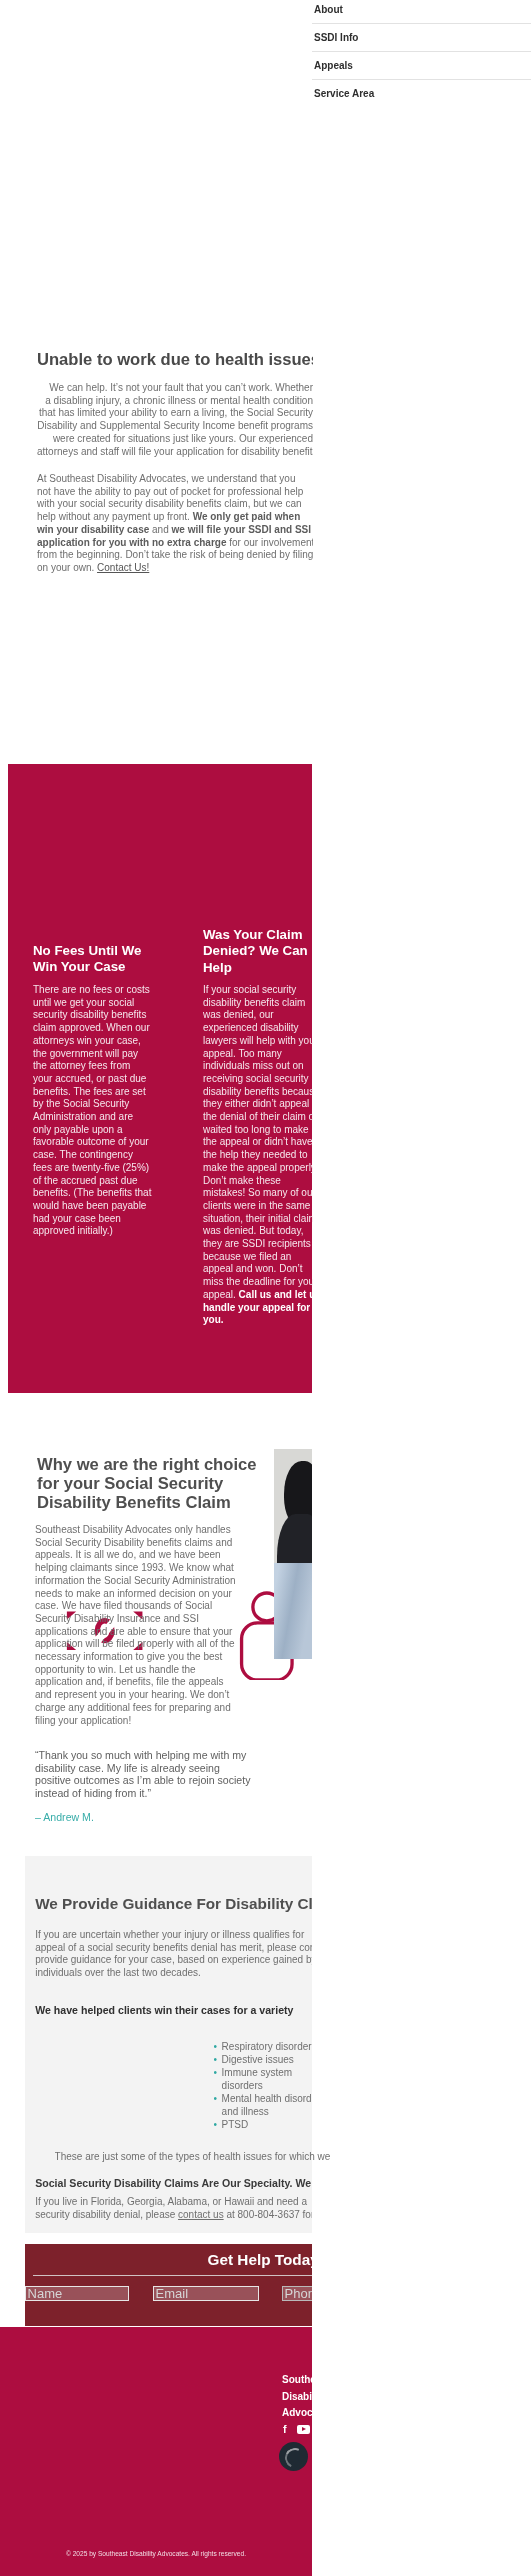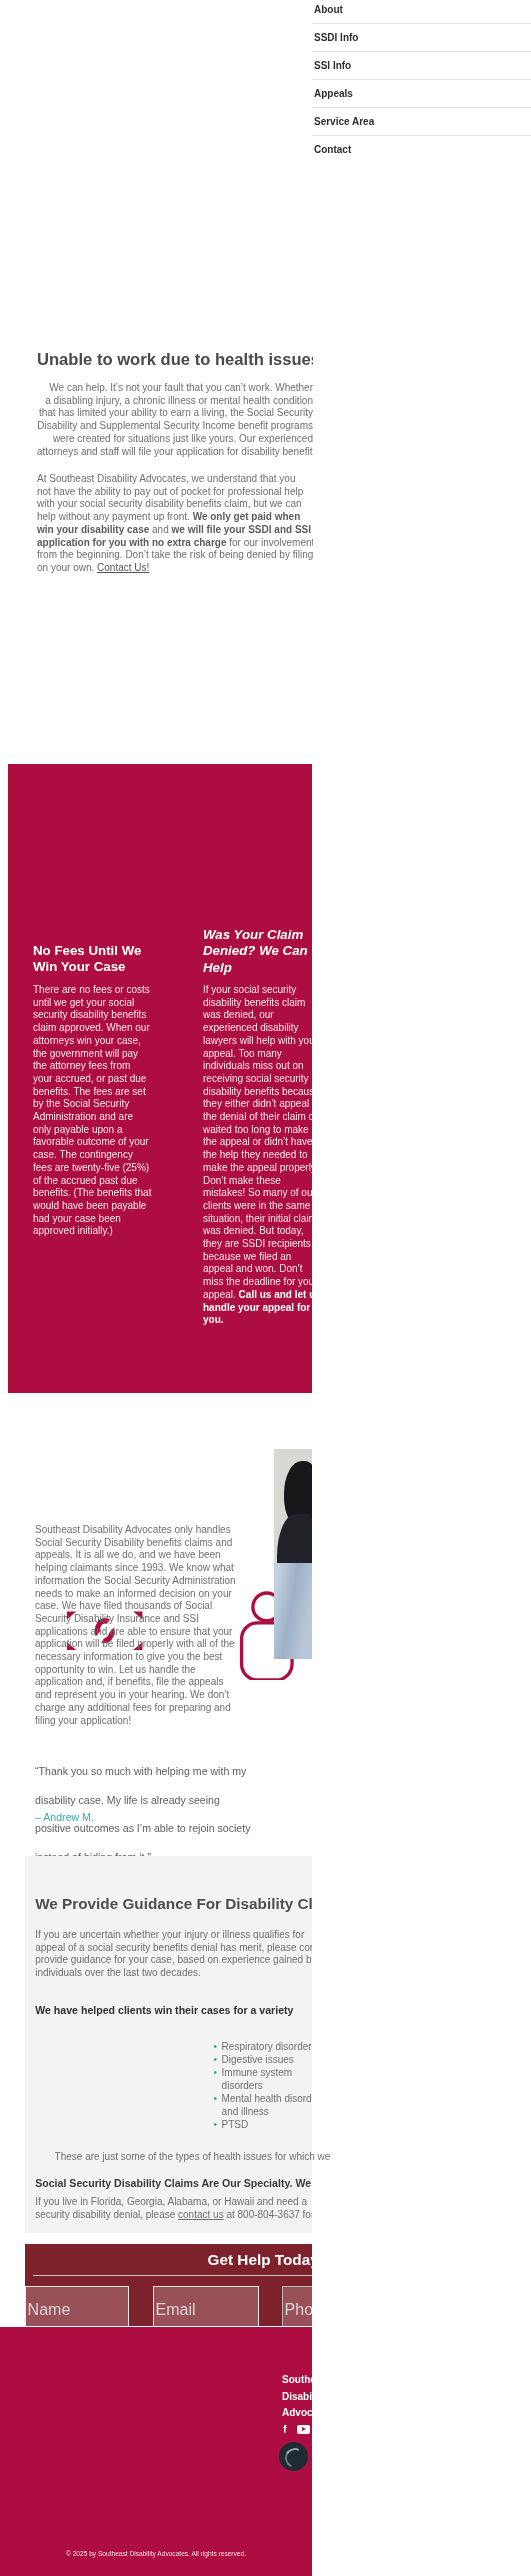--- a/index.html
+++ b/index.html
@@ -19,29 +19,29 @@
   #hero-p1{left:37px;top:382px;width:276px;height:80px;text-align:right;}
   #hero-p2{left:37px;top:473px;width:276px;height:105px;}
   .bodytext b{color:#5c5c5c;}
   a.inline-link{color:#555;font-weight:normal;text-decoration:underline;cursor:pointer;}
   
   #benefits{left:8px;top:764px;width:304px;height:629px;background:#AD0D40;}
   .ben-h .line{font-size:13.3px;font-weight:bold;color:#ffffff;line-height:16.3px;}
   .ben-b .line{font-size:10px;line-height:12.7px;color:#F6E7ED;}
   .ben-b b{color:#ffffff;}
   #ben-h-left{left:25px;top:179px;width:136px;}
-  #ben-h-right{left:195px;top:163px;width:110px;font-style:italic;}
+  #ben-h-right{left:195px;top:163px;width:110px;}
   #ben-b-left{left:25px;top:220px;width:133px;}
   #ben-b-right{left:195px;top:220px;width:110px;}
   
   #choice-heading{left:37px;top:1455px;width:276px;}
   #choice-heading .line{font-size:16.6px;font-weight:bold;color:#4f4f4f;line-height:19px;}
   #choice-body{left:35px;top:1524px;width:277px;}
   #choice-quote{left:35px;top:1749px;width:277px;}
-  #choice-quote .line{font-size:10.6px;color:#5f5f5f;margin-top:16px;}
+  #choice-quote .line{font-size:10.6px;color:#5f5f5f;}
   #choice-attr{left:35px;top:1811px;font-size:10.6px;color:#38ADA9;}
   #portrait{left:274px;top:1449px;width:38px;height:210px;background:#d8d8d5;overflow:hidden;}
   #portrait .hair{position:absolute;right:-6.6px;top:12px;width:35px;height:66px;background:#17171a;
                   border-radius:50% 40% 35% 45%;}
   #portrait .suit{position:absolute;left:2.7px;top:65px;width:41px;height:61px;background:#212227;
                   border-radius:45% 25% 0 0 / 70% 40% 0 0;}
   #portrait .shirt{position:absolute;left:0;top:114px;width:38px;height:96px;
                   background:linear-gradient(100deg,#c3d2e2 10%,#9db0c5 45%,#b8c7d8 80%);}
   
   #guidance{left:24.6px;top:1856px;width:287px;height:377px;background:#f3f3f3;}
@@ -55,21 +55,21 @@
   #bullets-right{left:189px;top:184px;width:98px;overflow:hidden;}
   #guid-closing{left:14px;top:295px;width:277px;height:14.6px;margin-left:16px;}
   #guid-spec{left:10.6px;top:321px;width:277px;height:14.6px;font-size:10.6px;font-weight:bold;color:#3a3a3a;}
   #guid-contact{left:10.6px;top:340px;width:277px;height:28px;}
   a.gray-link{color:#6f6f6f;text-decoration:underline;cursor:pointer;}
   
   #formbox{left:24.6px;top:2244px;width:287px;height:82px;background:#7D212B;overflow:hidden;}
   #form-title{left:183px;top:6.6px;font-size:15.3px;font-weight:bold;color:#fff;white-space:nowrap;}
   #form-rule{left:8.6px;top:30.5px;width:279px;height:1.3px;background:rgba(222,222,222,0.85);}
   .f-input{position:absolute;top:42px;height:13.3px;background:rgba(255,255,255,0.22);
-           border:1.3px solid #e6e6e6;color:#fff;font-size:16px;padding:16px 2px;
+           border:1.3px solid #e6e6e6;color:#fff;font-size:13px;padding:0 2px;
            font-family:"Liberation Sans",sans-serif;}
   .f-input::placeholder{color:#d6d6d6;opacity:1;}
   #f-name{left:0px;width:98px;}
   #f-email{left:128px;width:100px;}
   #f-phone{left:257px;width:94px;border-color:#b9b9b9;}
   
   #footer{left:0;top:2327px;width:312px;height:249px;background:#AD0D40;overflow:hidden;}
   .brand-line{position:absolute;left:282px;font-size:10px;font-weight:bold;color:#fff;white-space:nowrap;line-height:16px;}
   #fb-icon{position:absolute;left:283px;top:96px;color:#fff;font-size:10.6px;font-weight:bold;cursor:pointer;}
   #yt-icon{position:absolute;left:297px;top:98px;width:12.6px;height:8.6px;background:#fff;border-radius:2px;cursor:pointer;}
@@ -85,24 +85,22 @@
   #icon-people{left:197px;top:823px;}
 </style>
 </head>
 <body>
 
 <div id="page">
 
   <nav id="nav" class="abs">
     <div class="nav-item">About</div>
     <div class="nav-item">SSDI Info</div>
-    <div class="nav-item">SSI Info</div>
     <div class="nav-item">Appeals</div>
     <div class="nav-item">Service Area</div>
-    <div class="nav-item">Contact</div>
   </nav>
 
   <div id="hero-heading" class="abs clip">
     <div class="line">Unable to work due to health issues?</div>
   </div>
   <div id="hero-p1" class="abs clip bodytext">
       <div class="line">We can help. It’s not your fault that you can’t work. Whether</div>
       <div class="line">a disabling injury, a chronic illness or mental health condition</div>
       <div class="line">that has limited your ability to earn a living, the Social Security</div>
       <div class="line">Disability and Supplemental Security Income benefit programs</div>
@@ -197,20 +195,25 @@
         <div class="line">they are SSDI recipients</div>
         <div class="line">because we filed an</div>
         <div class="line">appeal and won. Don’t</div>
         <div class="line">miss the deadline for your</div>
         <div class="line">appeal. <b>Call us and let us</b></div>
         <div class="line"><b>handle your appeal for</b></div>
         <div class="line"><b>you.</b></div>
       </div>
   </section>
 
+  <div id="choice-heading" class="abs">
+      <div class="line">Why we are the right choice</div>
+      <div class="line">for your Social Security</div>
+      <div class="line">Disability Benefits Claim</div>
+    </div>
   <div id="portrait" class="abs">
     <div class="hair"></div>
     <div class="suit"></div>
     <div class="shirt"></div>
   </div>
   <div id="choice-body" class="abs bodytext">
       <div class="line">Southeast Disability Advocates only handles</div>
       <div class="line">Social Security Disability benefits claims and</div>
       <div class="line">appeals. It is all we do, and we have been</div>
       <div class="line">helping claimants since 1993. We know what</div>

